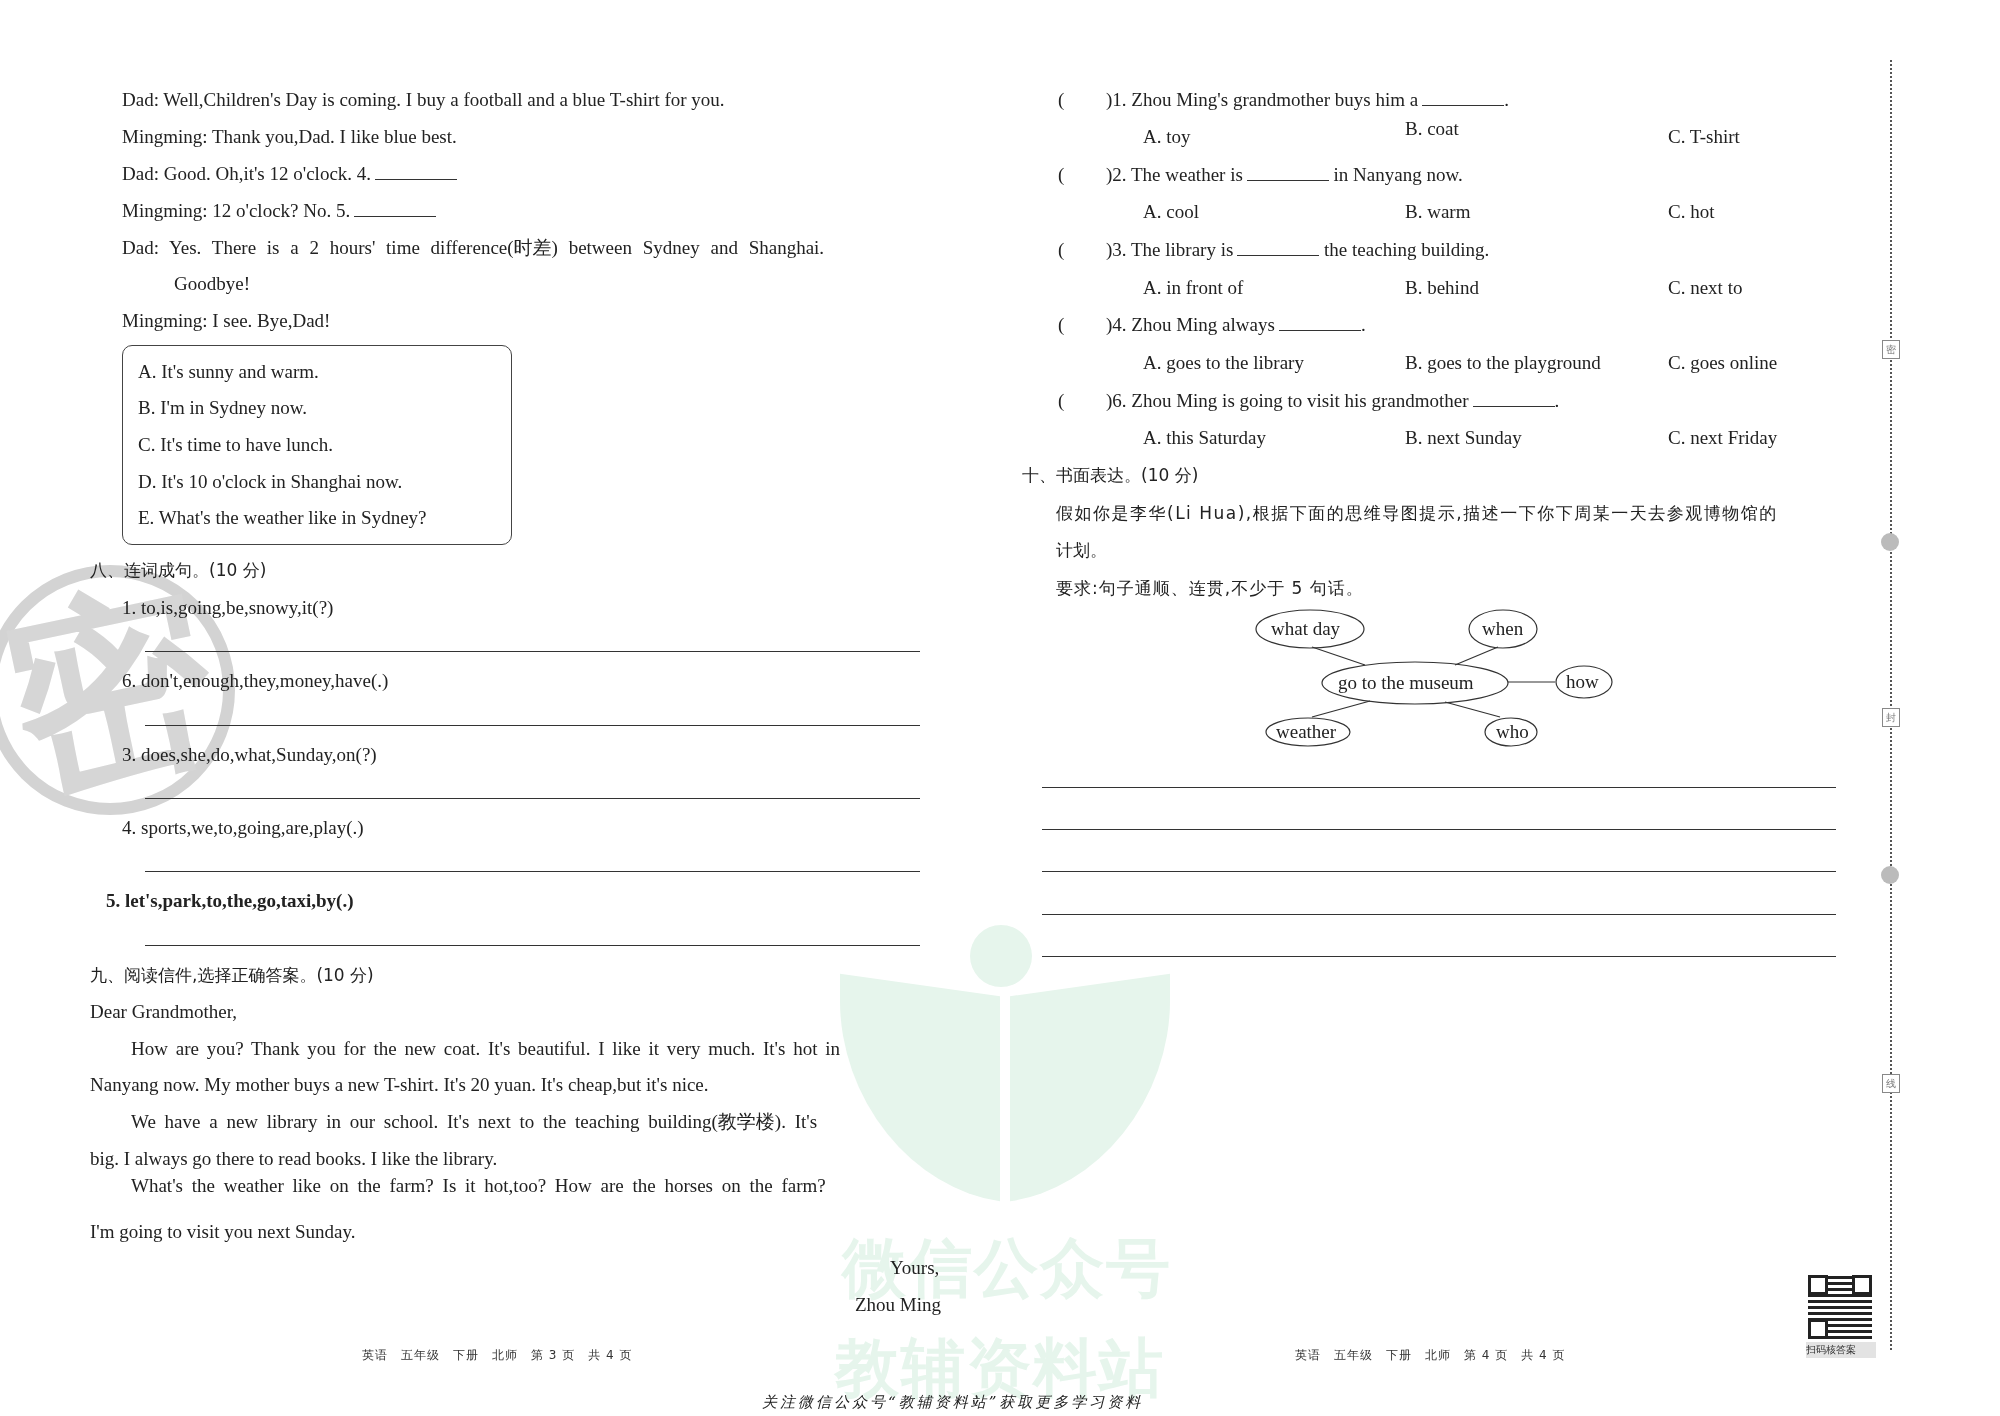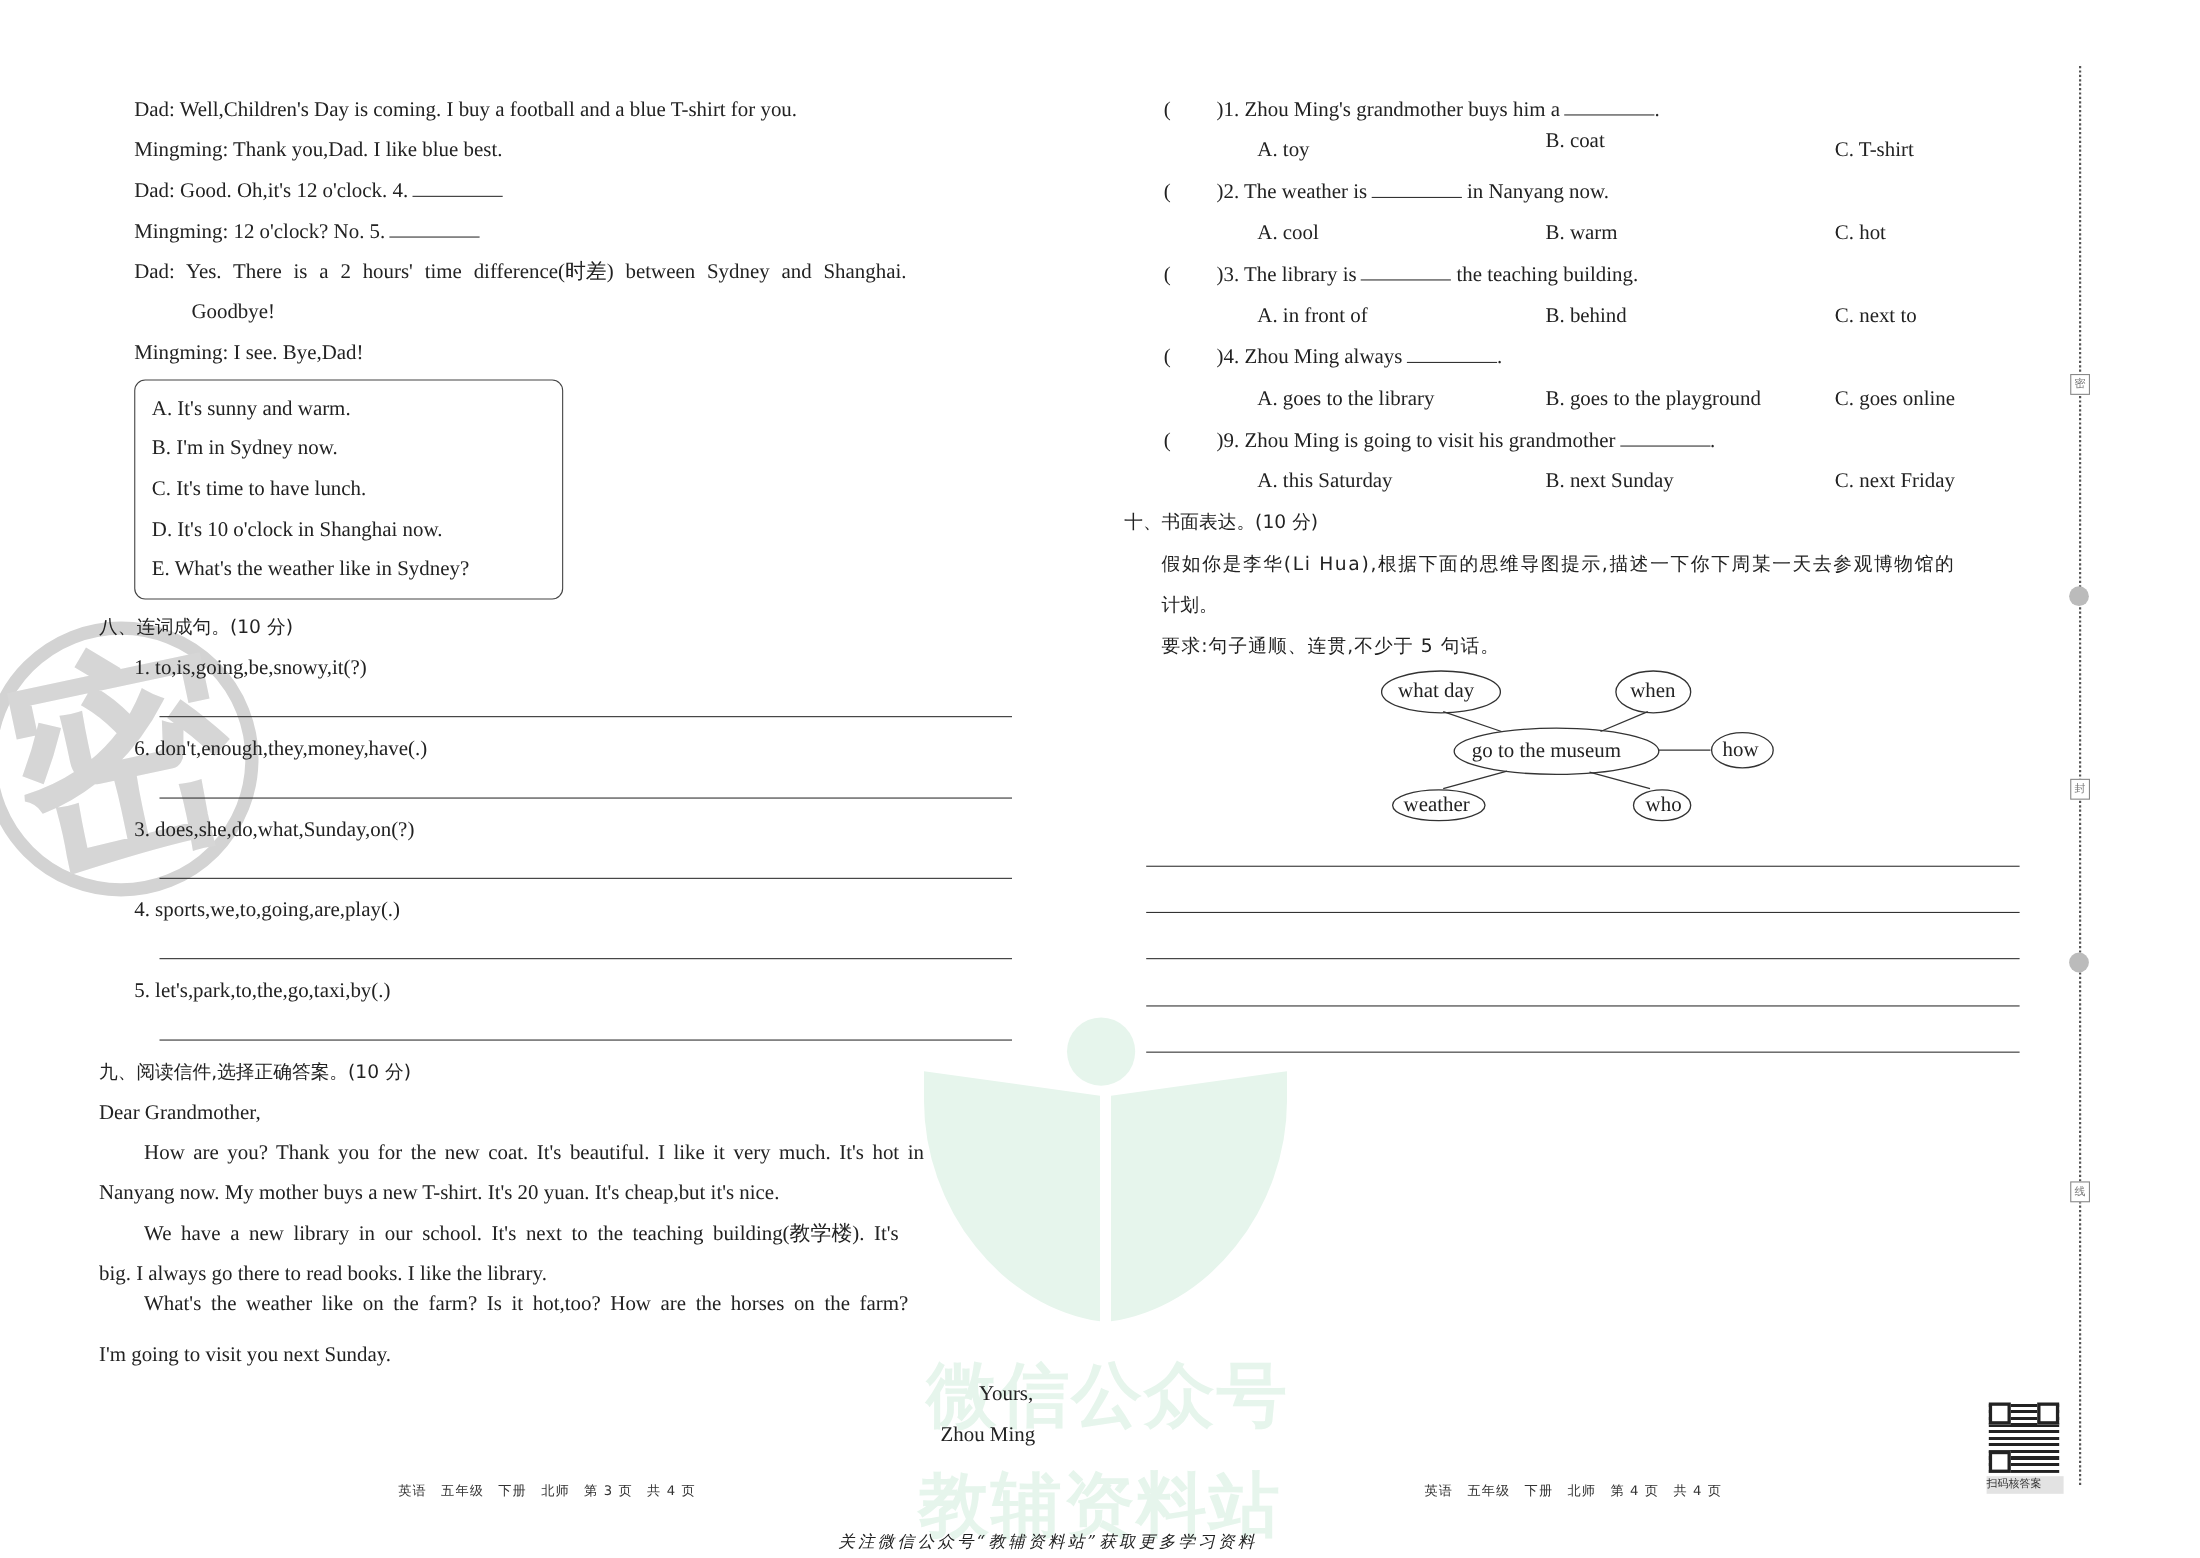--- a/index.html
+++ b/index.html
@@ -64,21 +64,21 @@
 
 <div class="abs hd" style="left:90px;top:558px;">八、连词成句。(10 分)</div>
 <div class="abs t" style="left:122px;top:596px;">1. to,is,going,be,snowy,it(?)</div>
 <div class="ans-line" style="left:145px;top:651px;width:775px;"></div>
 <div class="abs t" style="left:122px;top:669px;">6. don't,enough,they,money,have(.)</div>
 <div class="ans-line" style="left:145px;top:725px;width:775px;"></div>
 <div class="abs t" style="left:122px;top:743px;">3. does,she,do,what,Sunday,on(?)</div>
 <div class="ans-line" style="left:145px;top:798px;width:775px;"></div>
 <div class="abs t" style="left:122px;top:816px;">4. sports,we,to,going,are,play(.)</div>
 <div class="ans-line" style="left:145px;top:871px;width:775px;"></div>
-<div class="abs t" style="left:122px;top:889px;">5. let's,park,to,the,go,taxi,by(.)</div>
+<div class="abs t" style="left:106px;top:889px;font-weight:bold;">5. let's,park,to,the,go,taxi,by(.)</div>
 <div class="ans-line" style="left:145px;top:945px;width:775px;"></div>
 
 <div class="abs hd" style="left:90px;top:963px;">九、阅读信件,选择正确答案。(10 分)</div>
 <div class="abs t" style="left:90px;top:1000px;">Dear Grandmother,</div>
 <div class="abs t" style="left:131px;top:1037px;word-spacing:3px;">How are you? Thank you for the new coat. It's beautiful. I like it very much. It's hot in</div>
 <div class="abs t" style="left:90px;top:1073px;">Nanyang now. My mother buys a new T-shirt. It's 20 yuan. It's cheap,but it's nice.</div>
 <div class="abs t" style="left:131px;top:1110px;word-spacing:4px;">We have a new library in our school. It's next to the teaching building(教学楼). It's</div>
 <div class="abs t" style="left:90px;top:1147px;">big. I always go there to read books. I like the library.</div>
 <div class="abs t" style="left:131px;top:1174px;word-spacing:4px;">What's the weather like on the farm? Is it hot,too? How are the horses on the farm?</div>
 <div class="abs t" style="left:90px;top:1220px;">I'm going to visit you next Sunday.</div>
@@ -110,21 +110,21 @@
   <div class="abs t" style="left:1668px;top:276px;">C. next to</div>
 
   <div class="abs t" style="left:1058px;top:313px;">
     <span style="display:inline-block;width:48px;">(</span><span>)4. Zhou Ming always</span><span class="blank"></span><span>.</span>
   </div>
   <div class="abs t" style="left:1143px;top:351px;text-align:right;">A. goes to the library</div>
   <div class="abs t" style="left:1405px;top:351px;">B. goes to the playground</div>
   <div class="abs t" style="left:1668px;top:351px;">C. goes online</div>
 
   <div class="abs t" style="left:1058px;top:389px;">
-    <span style="display:inline-block;width:48px;">(</span><span>)9. Zhou Ming is going to visit his grandmother</span><span class="blank"></span><span>.</span>
+    <span style="display:inline-block;width:48px;">(</span><span>)6. Zhou Ming is going to visit his grandmother</span><span class="blank"></span><span>.</span>
   </div>
   <div class="abs t" style="left:1143px;top:426px;">A. this Saturday</div>
   <div class="abs t" style="left:1405px;top:426px;">B. next Sunday</div>
   <div class="abs t" style="left:1668px;top:426px;">C. next Friday</div>
 </div>
 
 <div class="abs hd" style="left:1022px;top:463px;">十、书面表达。(10 分)</div>
 <div class="abs hd" style="left:1056px;top:501px;letter-spacing:1.5px;">假如你是李华(Li Hua),根据下面的思维导图提示,描述一下你下周某一天去参观博物馆的</div>
 <div class="abs hd" style="left:1056px;top:538px;">计划。</div>
 <div class="abs hd" style="left:1056px;top:576px;letter-spacing:1px;">要求:句子通顺、连贯,不少于 5 句话。</div>

